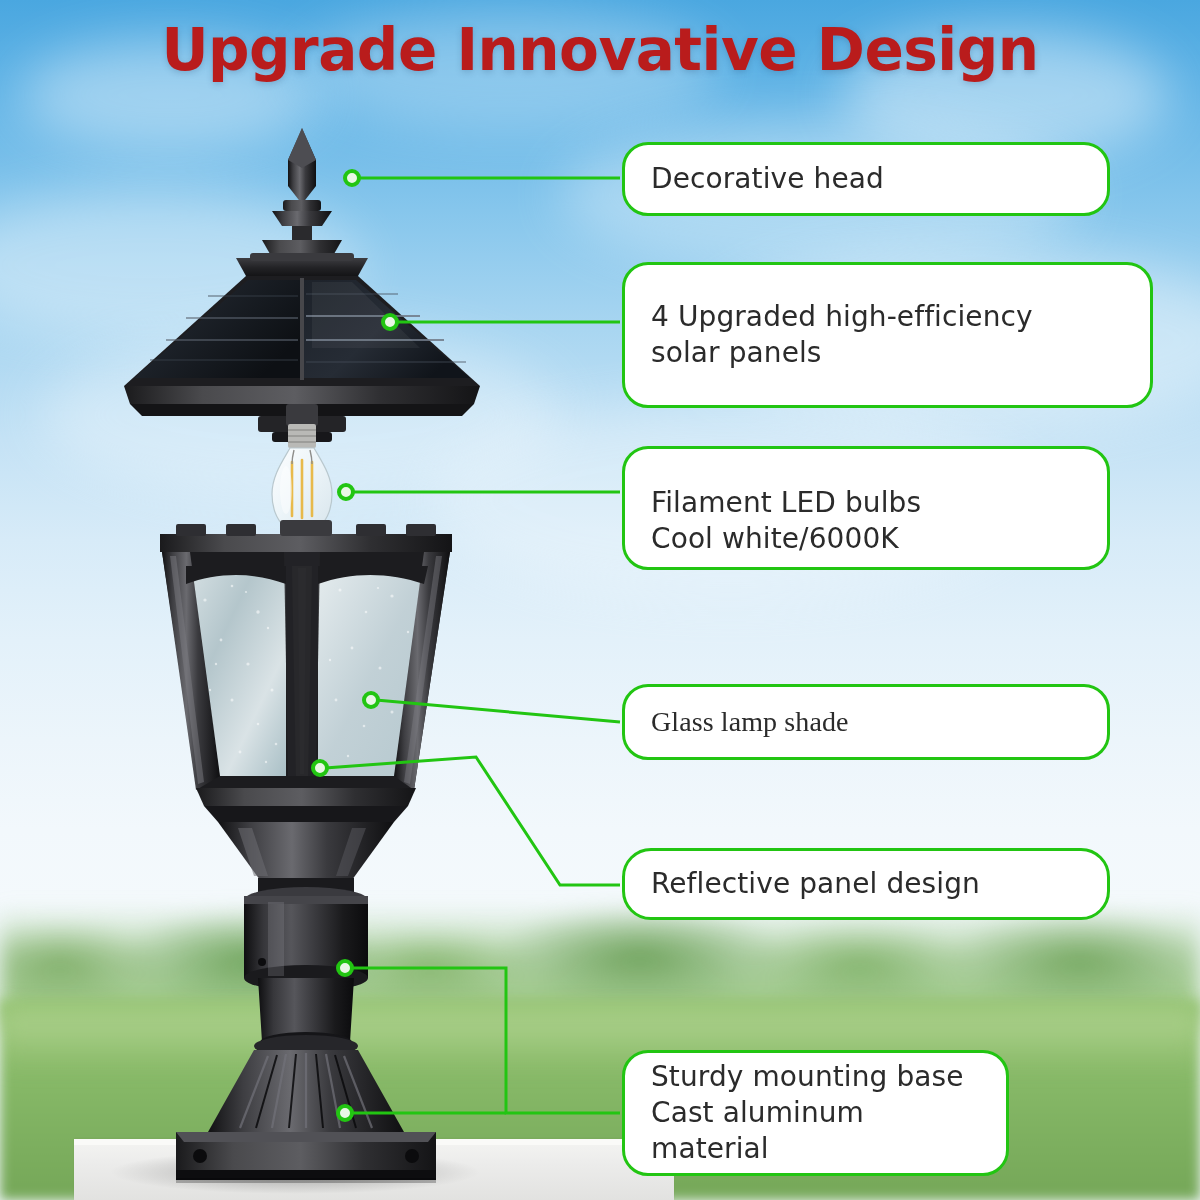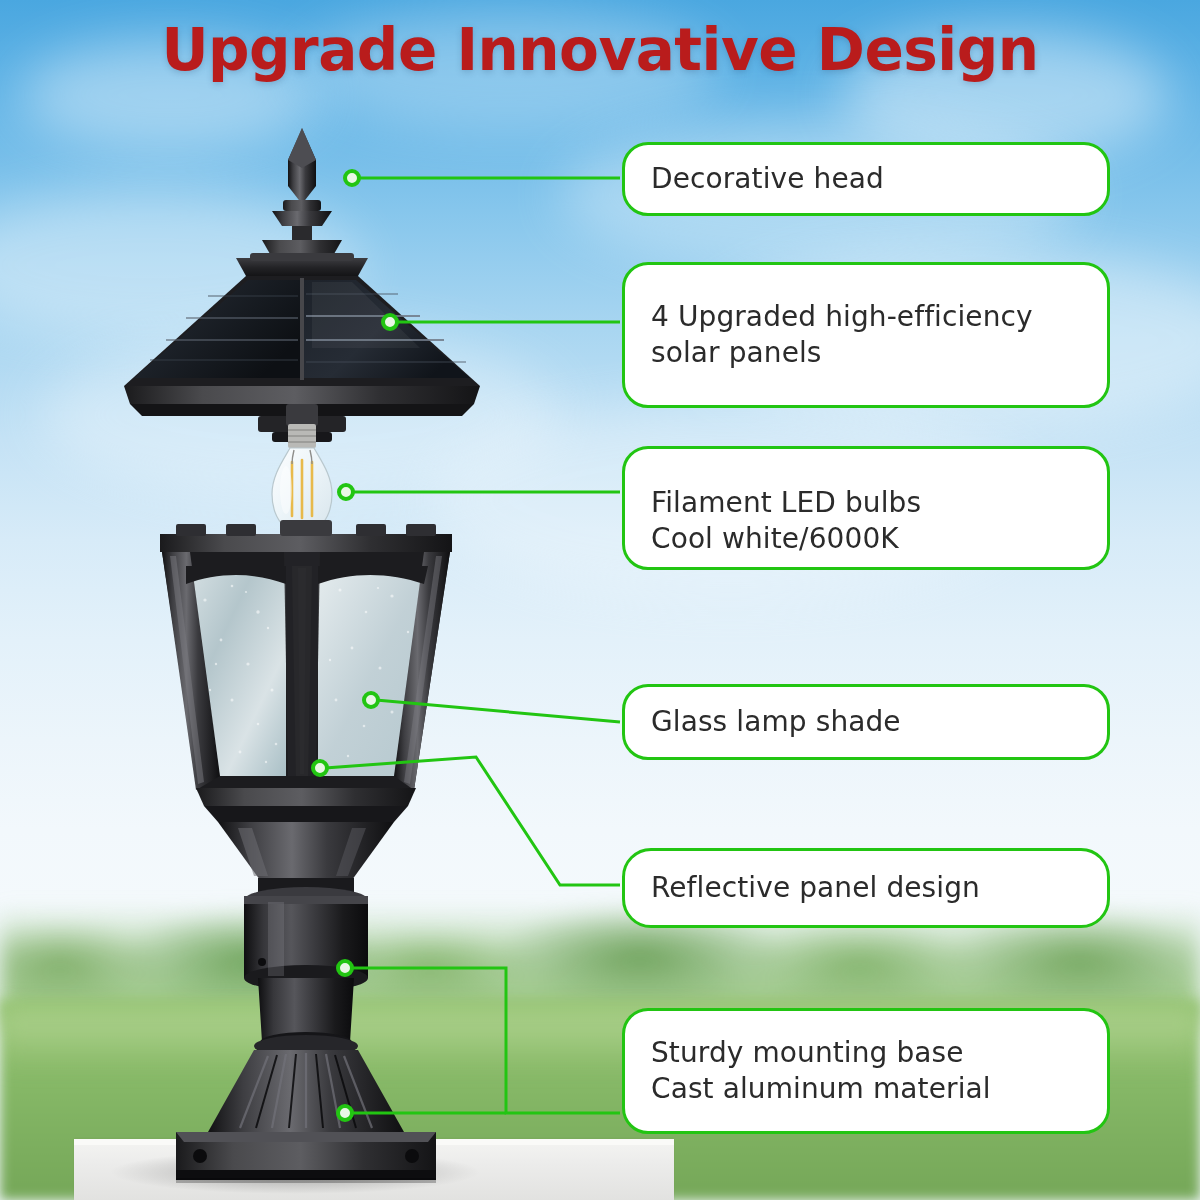--- a/index.html
+++ b/index.html
@@ -432,36 +432,36 @@
       <circle cx="345" cy="1113" r="7" fill="#eaf7e6" stroke="#22c512" stroke-width="4"></circle>
     </g>
   </svg>
 
   <div class="title">Upgrade Innovative Design</div>
 
   <div class="callout" style="left:622px; top:142px; width:488px; height:74px;">
     <span>Decorative head</span>
   </div>
 
-  <div class="callout" style="left:622px; top:262px; width:488px; height:146px;">
+  <div class="callout" style="left:622px; top:262px; width:531px; height:146px;">
     <span>4 Upgraded high-efficiency
 solar panels</span>
   </div>
 
   <div class="callout" style="left:622px; top:446px; width:488px; height:124px;align-items:flex-end;">
     <span>Filament LED bulbs
  Cool white/6000K</span>
   </div>
 
-  <div class="callout" style="left:622px; top:684px; width:488px; height:76px;">
+  <div class="callout" style="left:622px; top:684px; width:488px; height:76px;font-family:Liberation Serif, serif;">
     <span>Glass lamp shade</span>
   </div>
 
-  <div class="callout" style="left:622px; top:848px; width:488px; height:80px;border-radius:29px;">
+  <div class="callout" style="left:622px; top:848px; width:488px; height:72px;border-radius:29px;">
     <span>Reflective panel design</span>
   </div>
 
-  <div class="callout" style="left:622px; top:1008px; width:488px; height:126px;">
+  <div class="callout" style="left:622px; top:1050px; width:387px; height:126px;">
     <span>Sturdy mounting base
 Cast aluminum material</span>
   </div>
 
 </div>
 
 </body></html>

